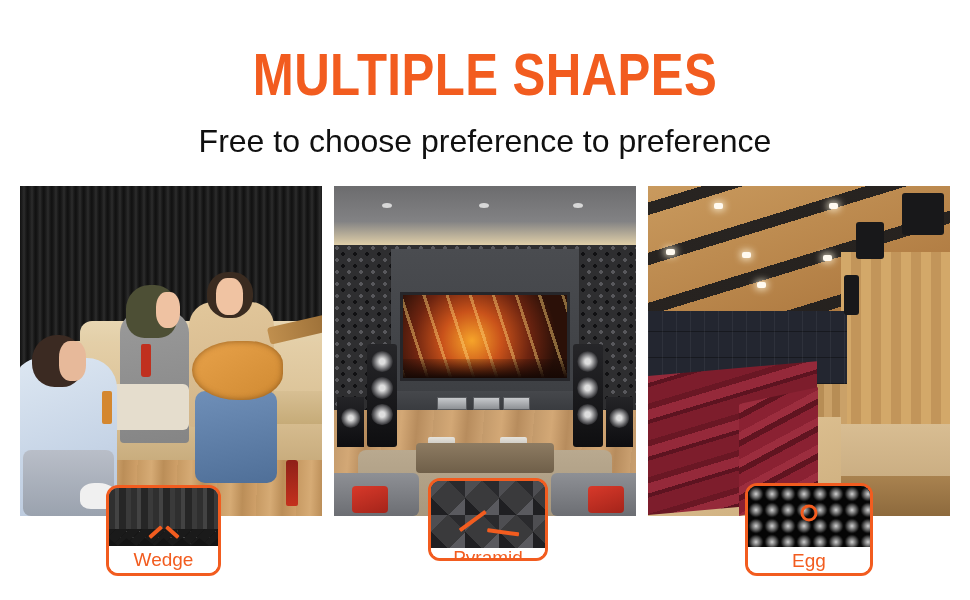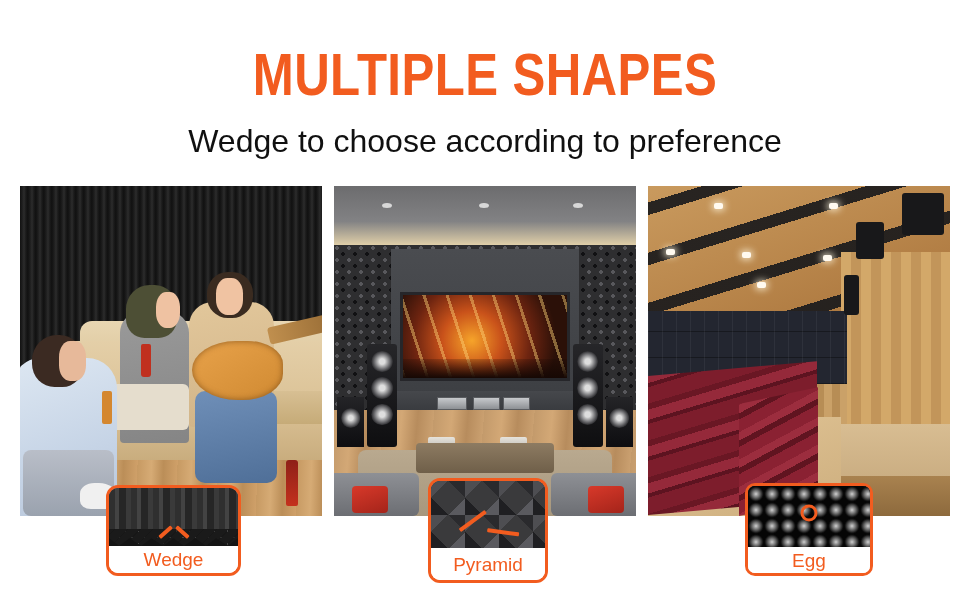--- a/index.html
+++ b/index.html
@@ -450,21 +450,21 @@
     border: 3.5px solid #f25c1f; border-radius: 50%;
   }
 </style>
 </head>
 <body>
 
 <div class="banner">
 
   <div class="title">MULTIPLE SHAPES</div>
 
-  <div class="subtitle">Wedge to choose according to preference</div>
+  <div class="subtitle">Free to choose preference to preference</div>
 
   <div class="photo-row">
 
     <div class="photo">
       <div class="p1-wall"></div>
       <div class="p1-floor"></div>
       <div class="p1-sofa-back"></div>
       <div class="p1-sofa"></div>
       <div class="p1-cushion"></div>
 
@@ -561,39 +561,39 @@
       <div class="p3-seats"></div>
       <div class="p3-seats2"></div>
 
       <div class="p3-speaker" style="right:2%;top:2%;width:14%;height:13%"></div>
       <div class="p3-speaker" style="right:22%;top:11%;width:9%;height:11%"></div>
       <div class="p3-speaker" style="right:30%;top:27%;width:5%;height:12%"></div>
     </div>
 
   </div>
 
-  <div class="callout" style="left:106px; top:485px; width:135px; height:91px;text-align:center;">
+  <div class="callout" style="left:106px; top:485px; width:115px; height:91px;text-align:center;">
     <div class="callout-swatch" style="height:58px">
       <div class="tex-wedge"></div>
       <div class="tex-wedge-teeth"></div>
       <div class="tex-wedge-zig"></div>
       <div class="mark-chevron"></div>
     </div>
     <div class="callout-label">Wedge</div>
   </div>
 
-  <div class="callout" style="left:428px; top:478px; width:120px; height:105px;">
+  <div class="callout" style="left:428px; top:478px; width:120px; height:83px;">
     <div class="callout-swatch" style="height:67px">
       <div class="tex-pyramid"></div>
       <div class="mark-pyramid"></div>
     </div>
     <div class="callout-label">Pyramid</div>
   </div>
 
-  <div class="callout" style="left:745px; top:483px; width:128px; height:93px;border-radius:10px;">
+  <div class="callout" style="left:745px; top:483px; width:128px; height:93px;">
     <div class="callout-swatch" style="height:61px">
       <div class="tex-egg"></div>
       <div class="mark-circle"></div>
     </div>
     <div class="callout-label">Egg</div>
   </div>
 
 </div>
 
 </body></html>

